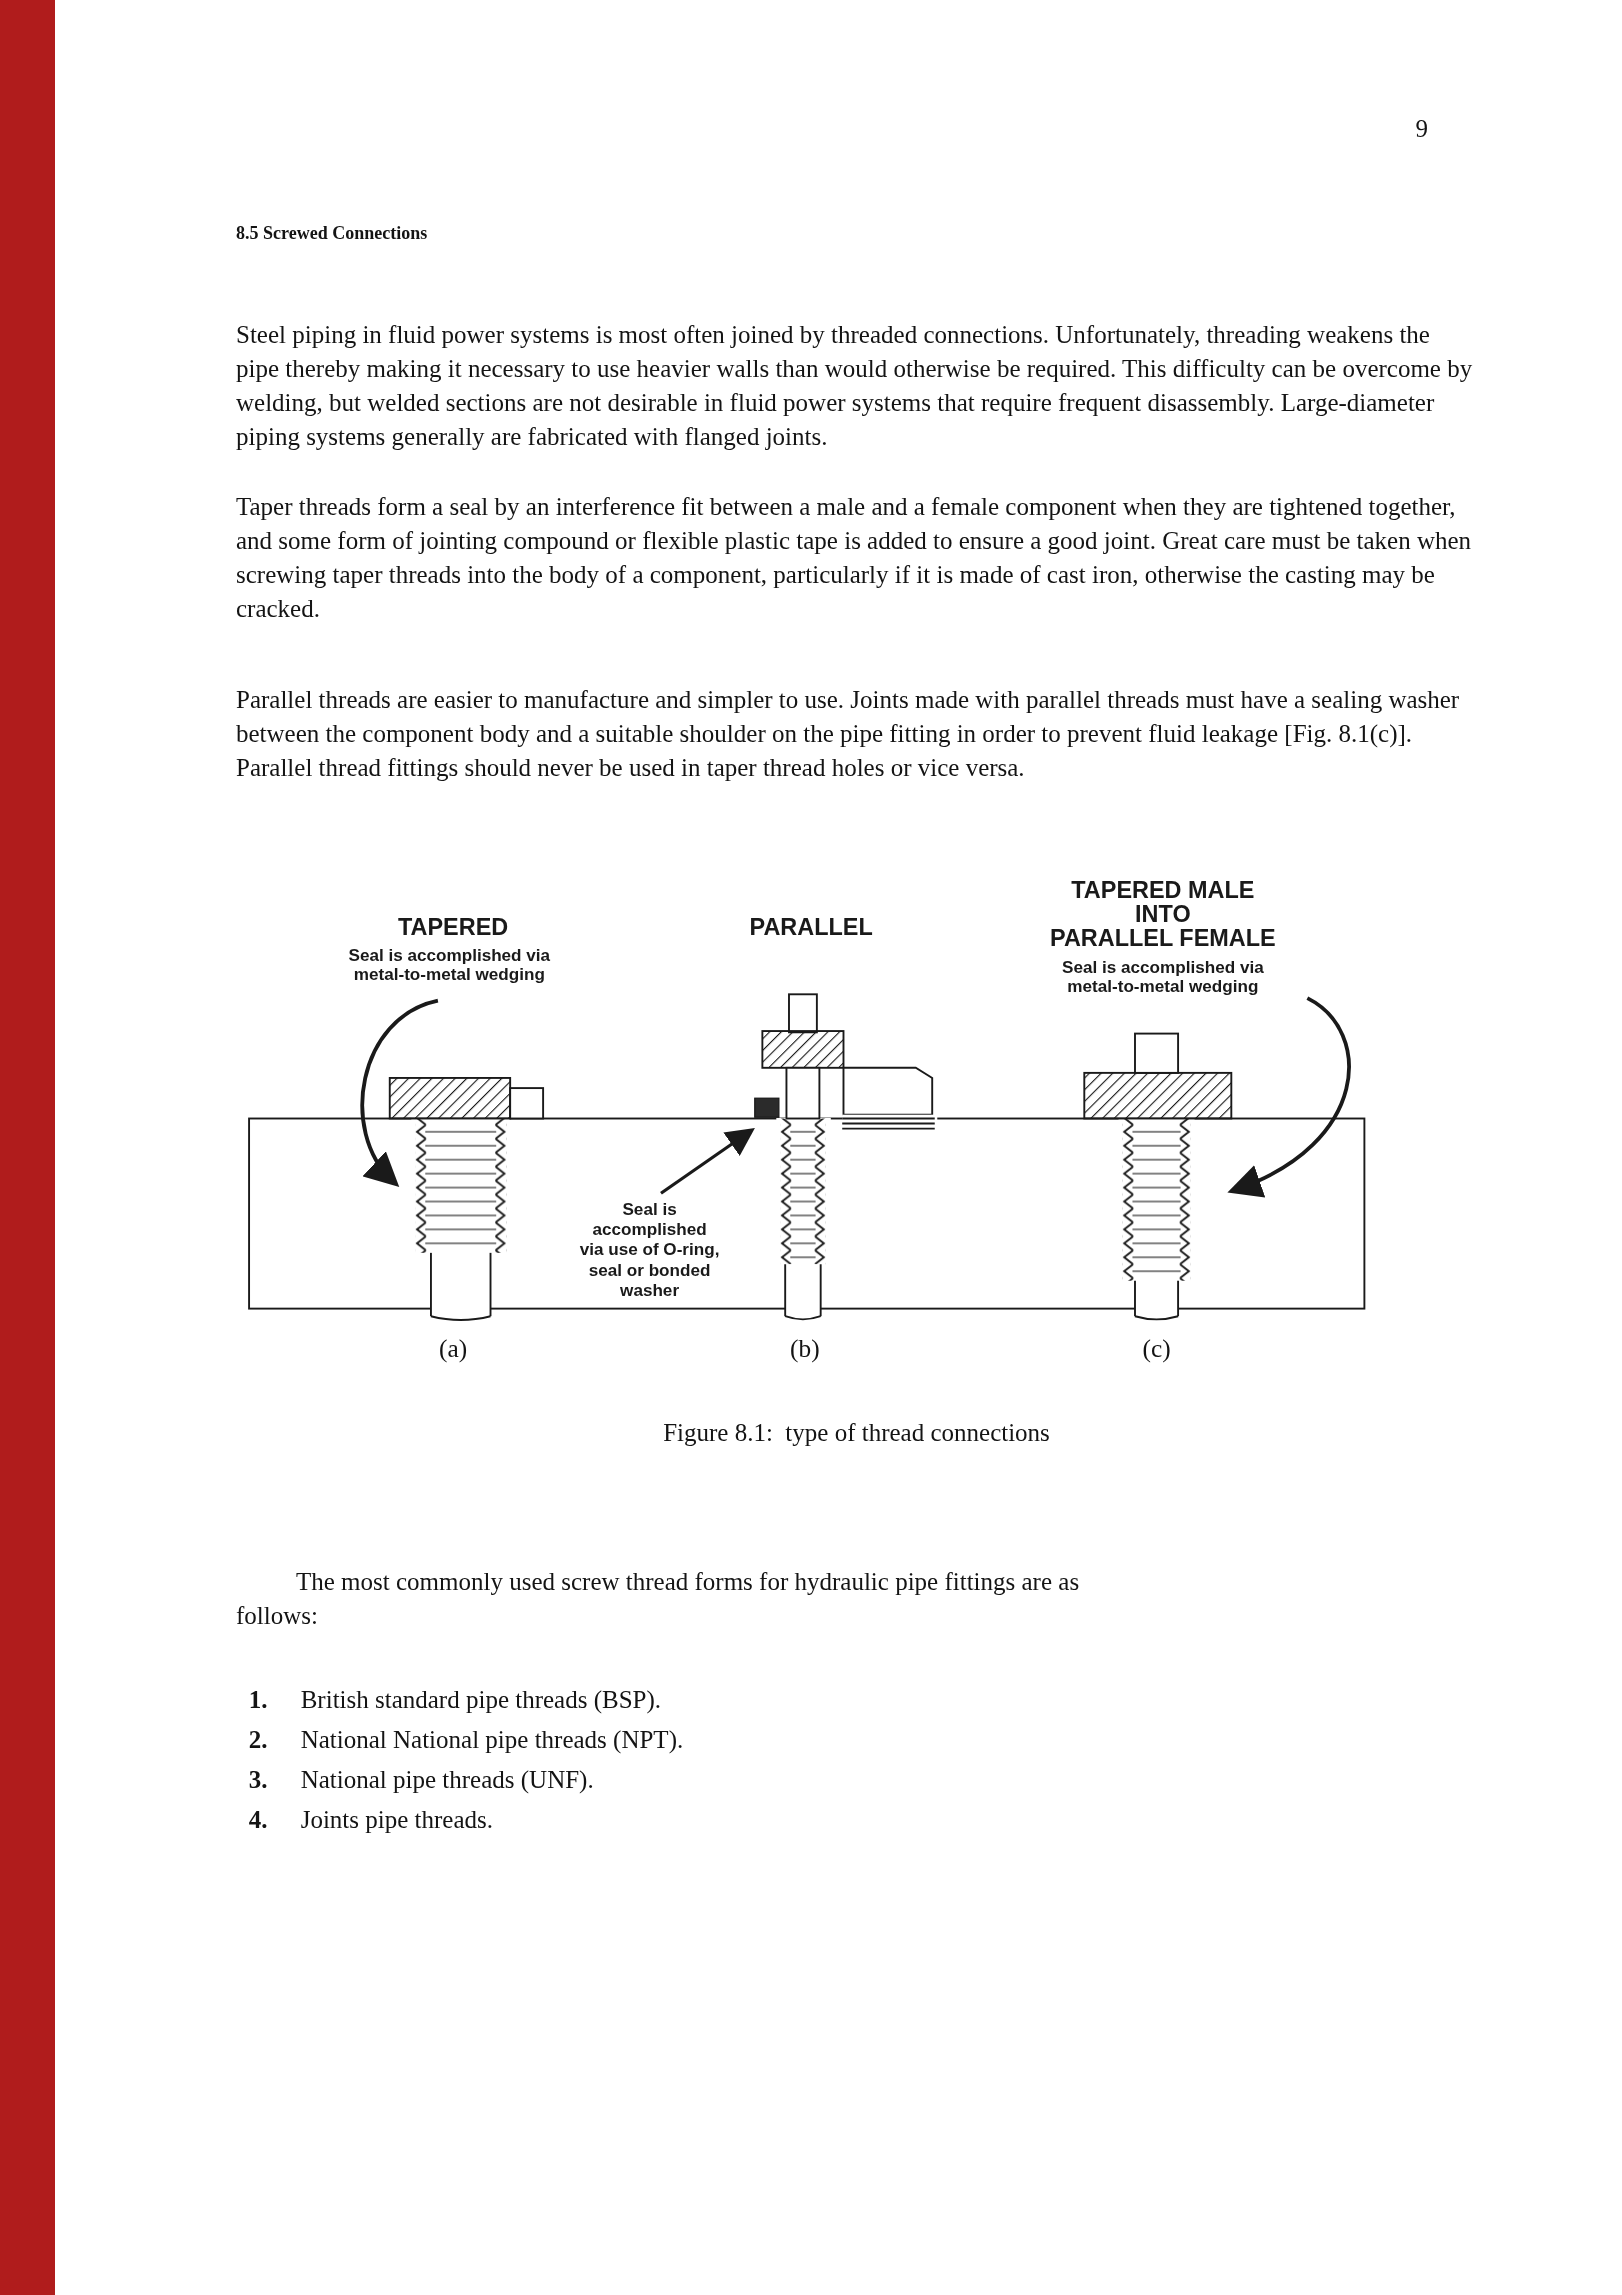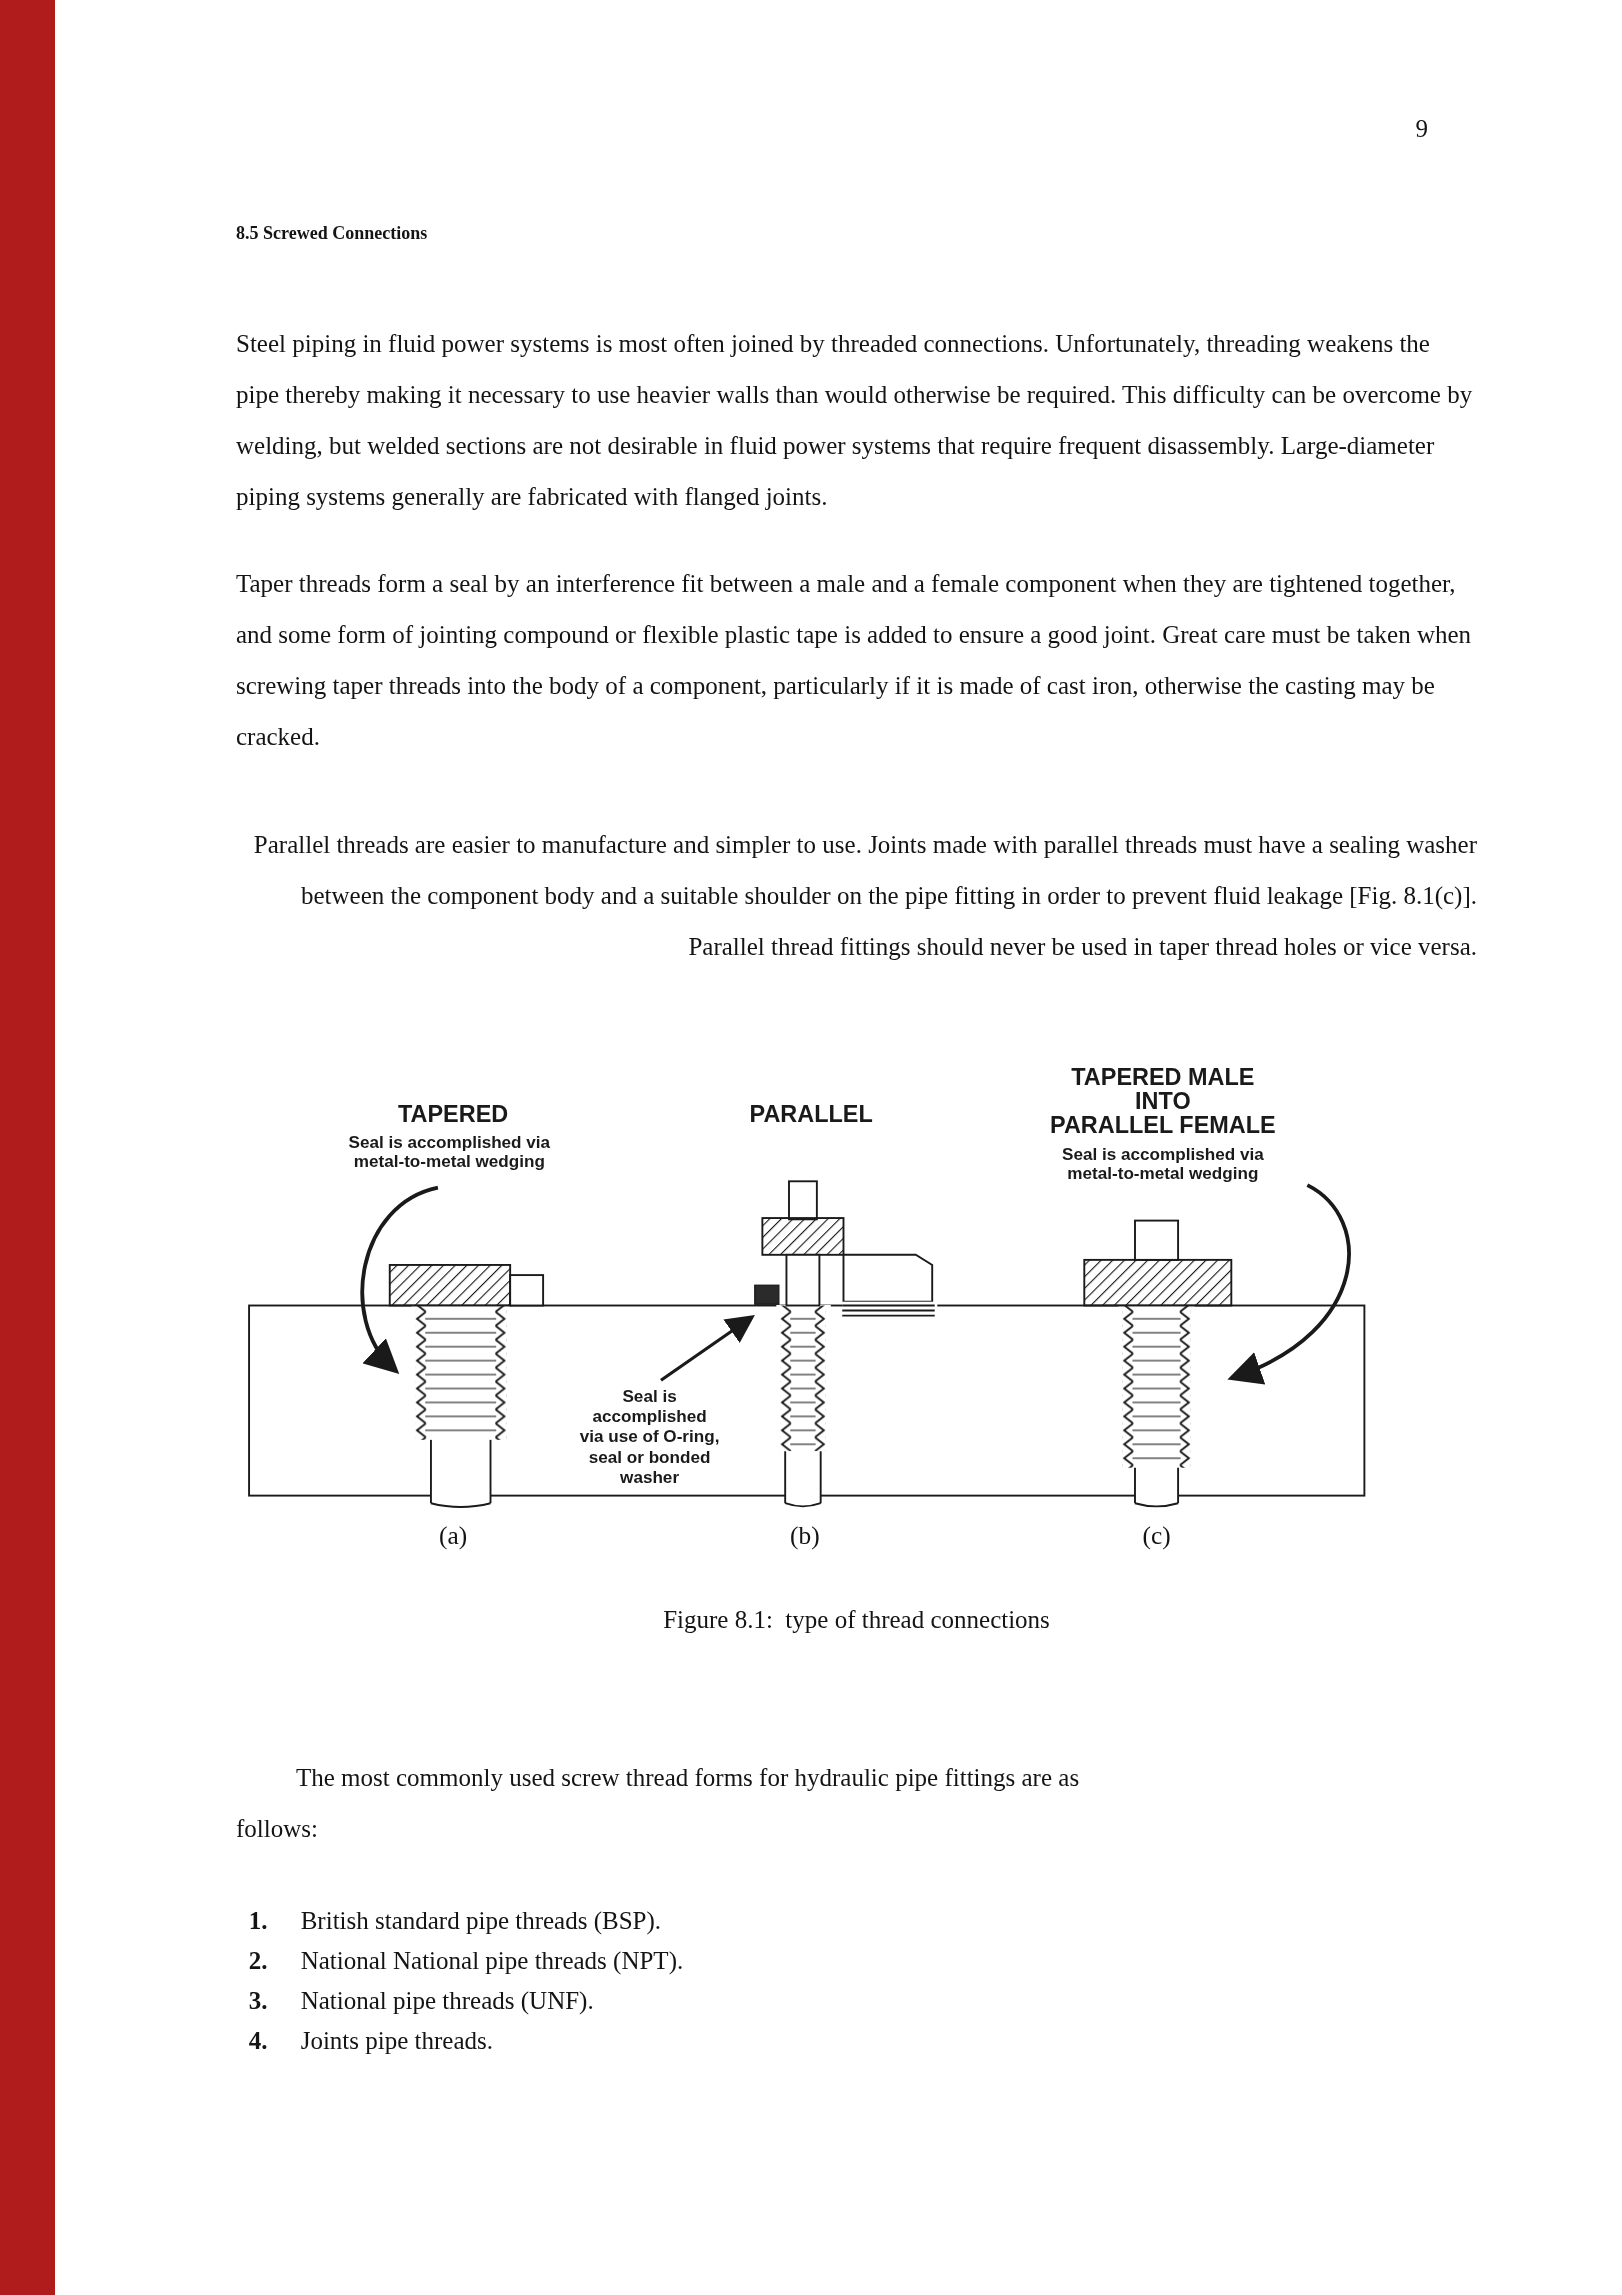--- a/index.html
+++ b/index.html
@@ -5,24 +5,24 @@
   html,body{margin:0;padding:0;}
   body{
     width:1623px;height:2295px;background:#ffffff;
     font-family:"Liberation Serif",serif;color:#141414;
     position:relative;overflow:hidden;
   }
   .accent-bar{position:absolute;left:0;top:0;width:55px;height:2295px;background:#b01c1c;}
   .page{position:absolute;left:236px;top:0;width:1241px;}
   .page-number{padding-top:115px;text-align:right;padding-right:49px;font-size:25px;}
   .heading{margin-top:80px;font-size:18px;font-weight:bold;}
-  .body-par{font-size:25px;line-height:51px;margin:0;}
+  .body-par{font-size:25px;line-height:34px;margin:0;}
   .p1{margin-top:74px;}
   .p2{margin-top:36px;}
-  .p3{margin-top:57px;text-align:right;}
+  .p3{margin-top:57px;}
   .figure-wrap{margin-top:61px;margin-left:7.6px;width:1128px;}
   svg{display:block;}
   .fig-title{font-family:"Liberation Sans",sans-serif;font-weight:bold;font-size:37px;fill:#1a1a1a;}
   .fig-note{font-family:"Liberation Sans",sans-serif;font-weight:bold;font-size:27px;fill:#1a1a1a;}
   .fig-sub{font-family:"Liberation Serif",serif;font-size:40px;fill:#141414;}
   .fig-caption{margin-top:47px;text-align:center;font-size:25px;white-space:pre-wrap;}
   .p4{margin-top:118px;}
   .p4 .l1{padding-left:60px;}
   .list{margin-top:47px;font-size:25px;line-height:40px;}
   .list-row{display:flex;padding-left:12.7px;}

